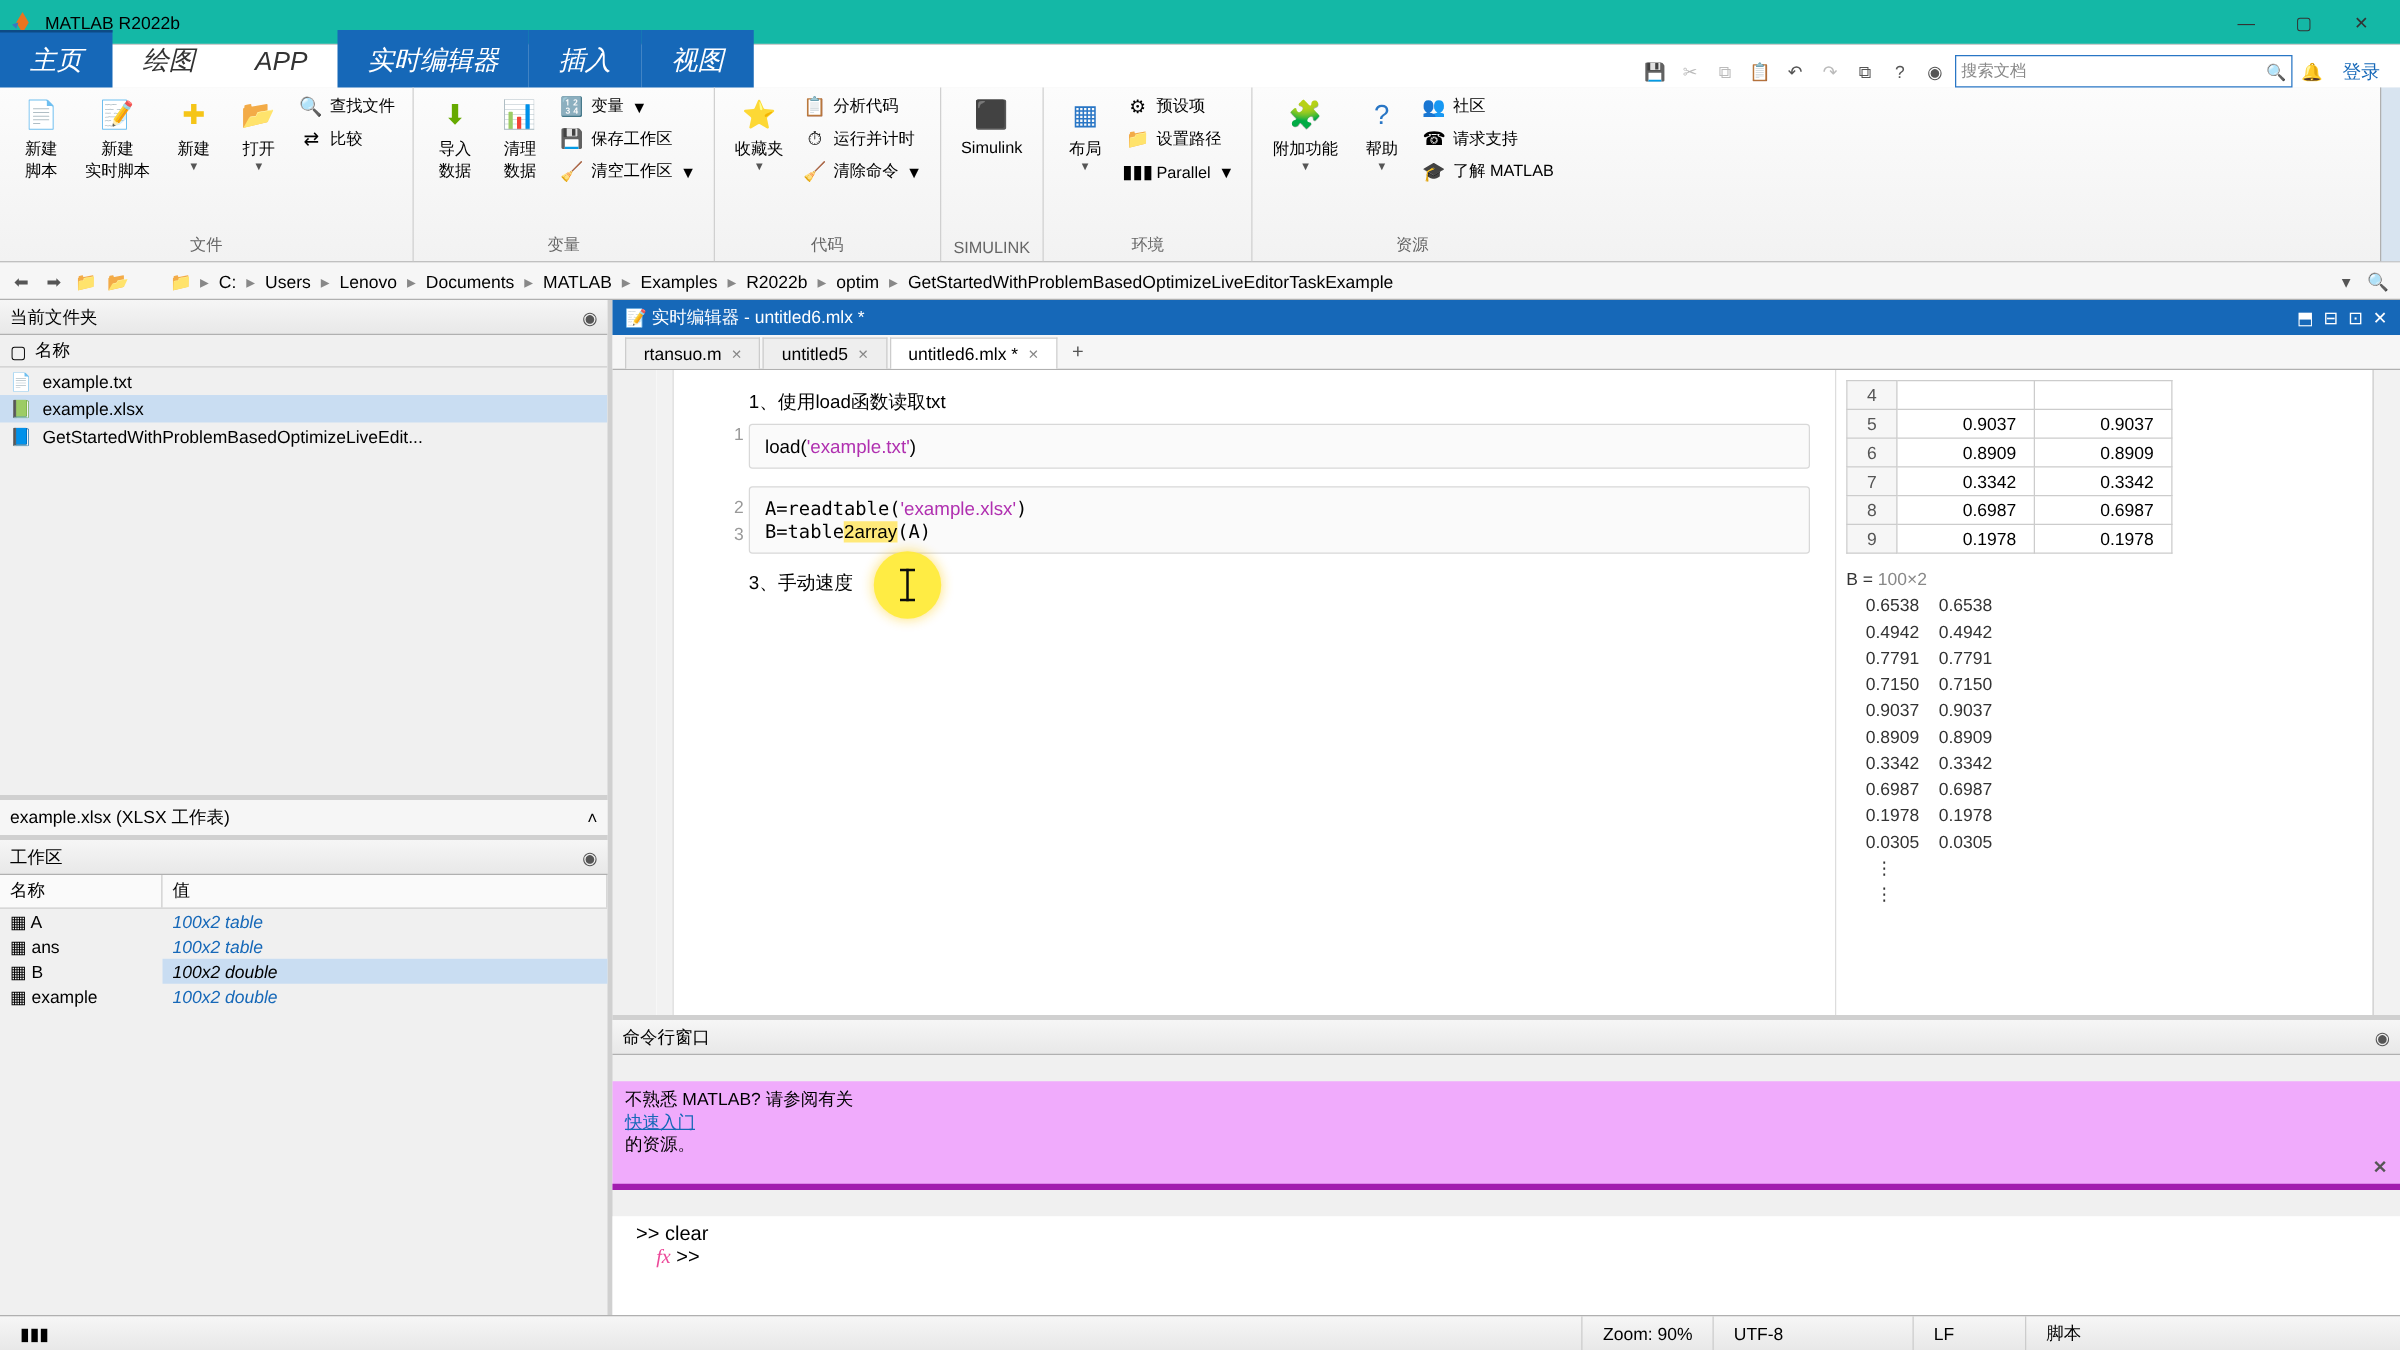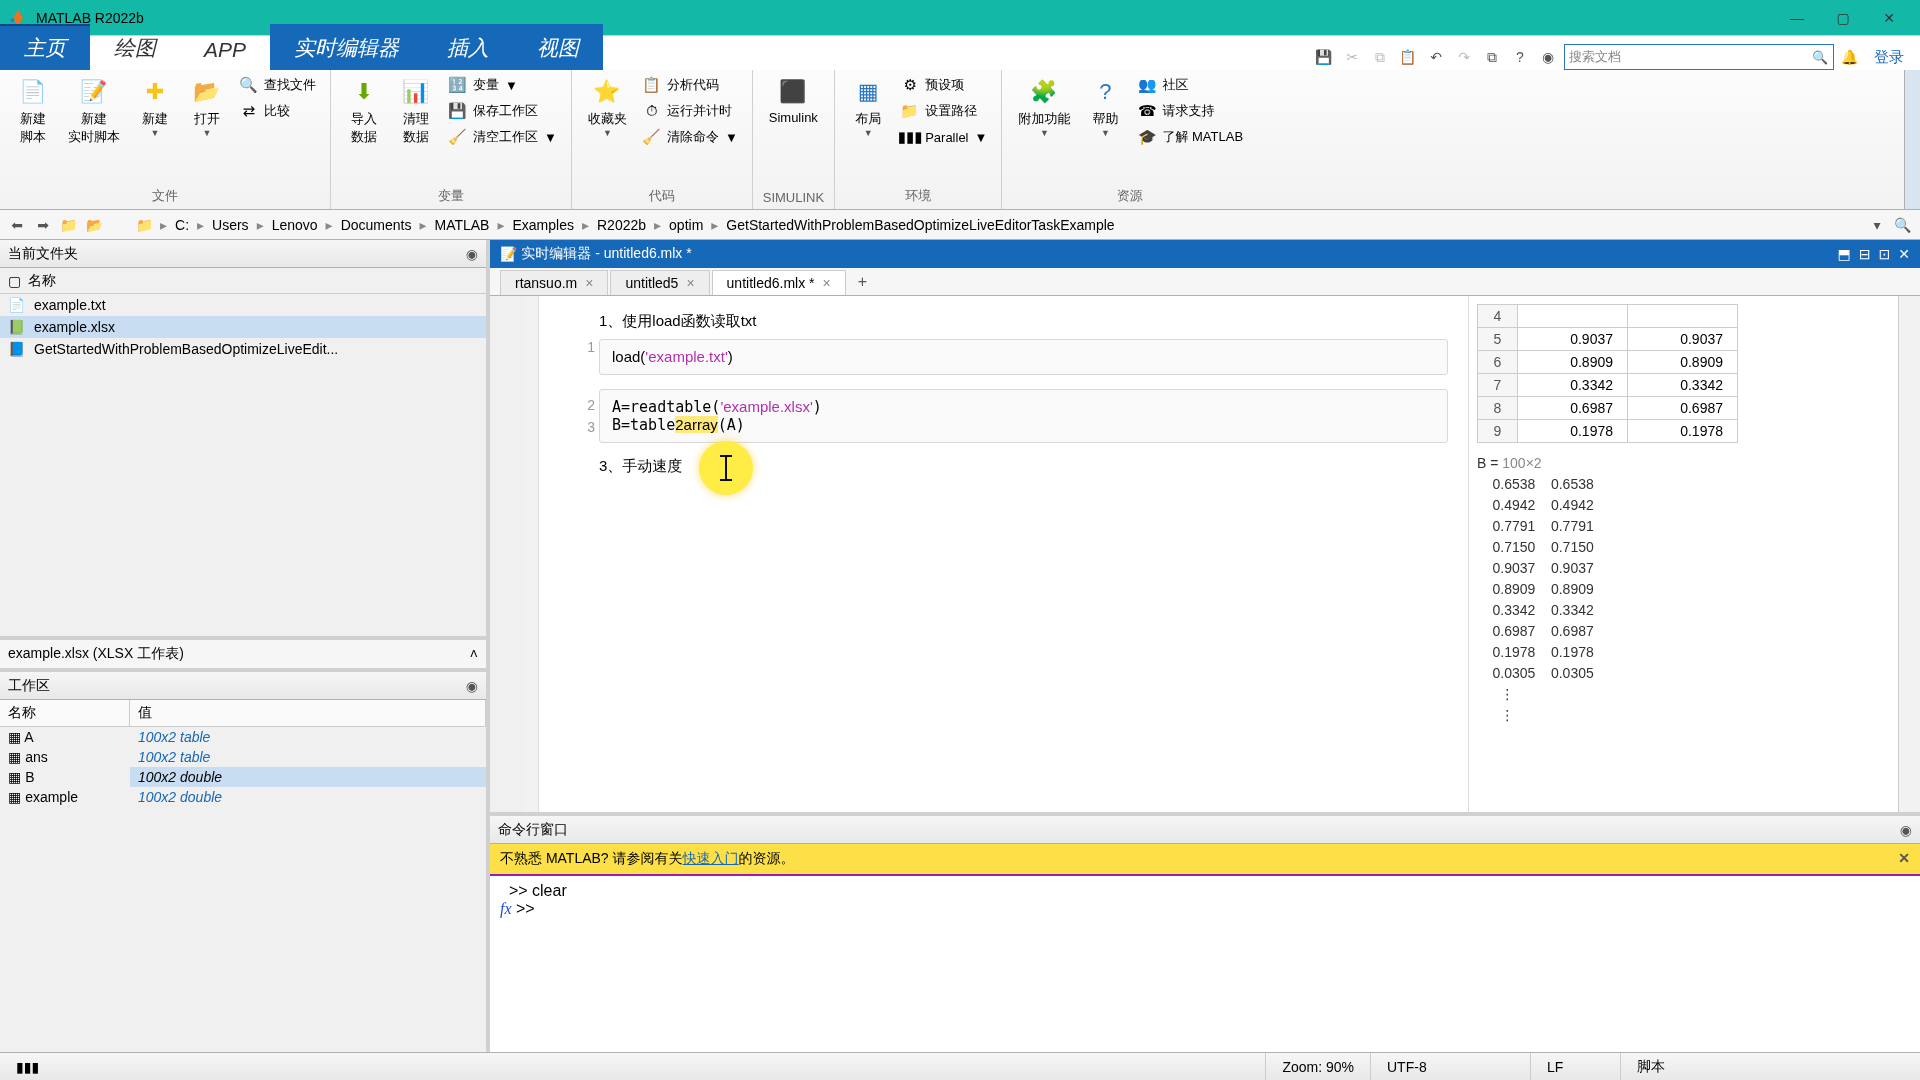--- a/index.html
+++ b/index.html
@@ -98,26 +98,26 @@
 .output-area { width: 430px; background: #fff; border-left: 1px solid #ddd; padding: 8px; font-family: Consolas, monospace; font-size: 14px; overflow: auto; }
 .out-table { border-collapse: collapse; margin-bottom: 10px; }
 .out-table td { border: 1px solid #ccc; padding: 3px 14px; text-align: right; font-size: 14px; }
 .out-table td.idx { background: #f6f6f6; color: #555; width: 40px; text-align: center; }
 .out-text { white-space: pre; color: #333; line-height: 1.5; }
 .out-dim { color: #888; }
 
 .scroll-v { width: 22px; background: #f2f2f2; border-left: 1px solid #ccc; }
 
 
-.cmd-panel { height: 240px; display: flex; flex-direction: column; border-top: 4px solid #d0d0d0; }
-.cmd-banner { background: #fde047; border-bottom: 2px solid #a21caf; padding: 6px 10px; font-size: 14px; display: flex; }
+.cmd-panel { height: 240px; display: flex; flex-direction: column; border-top: 4px solid #d0d0d0; gap: 21px; }
+.cmd-banner { background: #f0abfc; border-bottom: 5px solid #a21caf; padding: 6px 10px; font-size: 14px; display: flex; flex-direction: column; }
 .cmd-banner a { color: #1668b8; text-decoration: underline; }
 .cmd-banner .x { margin-left: auto; font-weight: bold; color: #555; }
 .cmd-body { flex: 1; background: #fff; padding: 6px 10px; font-family: Consolas, monospace; font-size: 16px; }
-.cmd-body .fx { font-style: italic; color: #1d4ed8; font-family: serif; }
+.cmd-body .fx { font-style: italic; color: #ec4899; font-family: serif; margin-left: 25px; }
 
 
 .statusbar { height: 28px; background: linear-gradient(#f6f6f6,#e8e8e8); border-top: 1px solid #b0b0b0; display: flex; align-items: center; font-size: 14px; }
 .statusbar .cell { padding: 0 16px; border-left: 1px solid #ccc; height: 100%; display: flex; align-items: center; }
 .statusbar .spacer { flex: 1; }
 
 svg { display: block; }
 </style>
 </head>
 <body>

